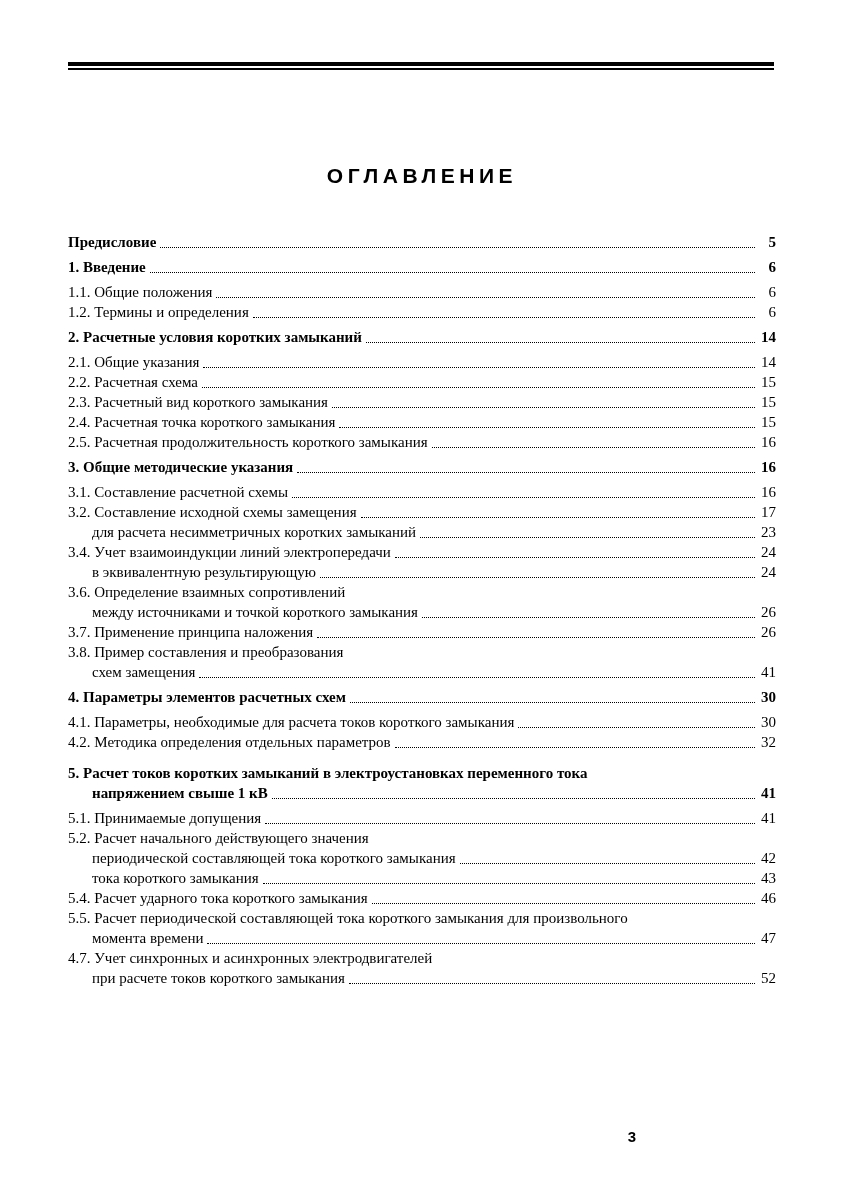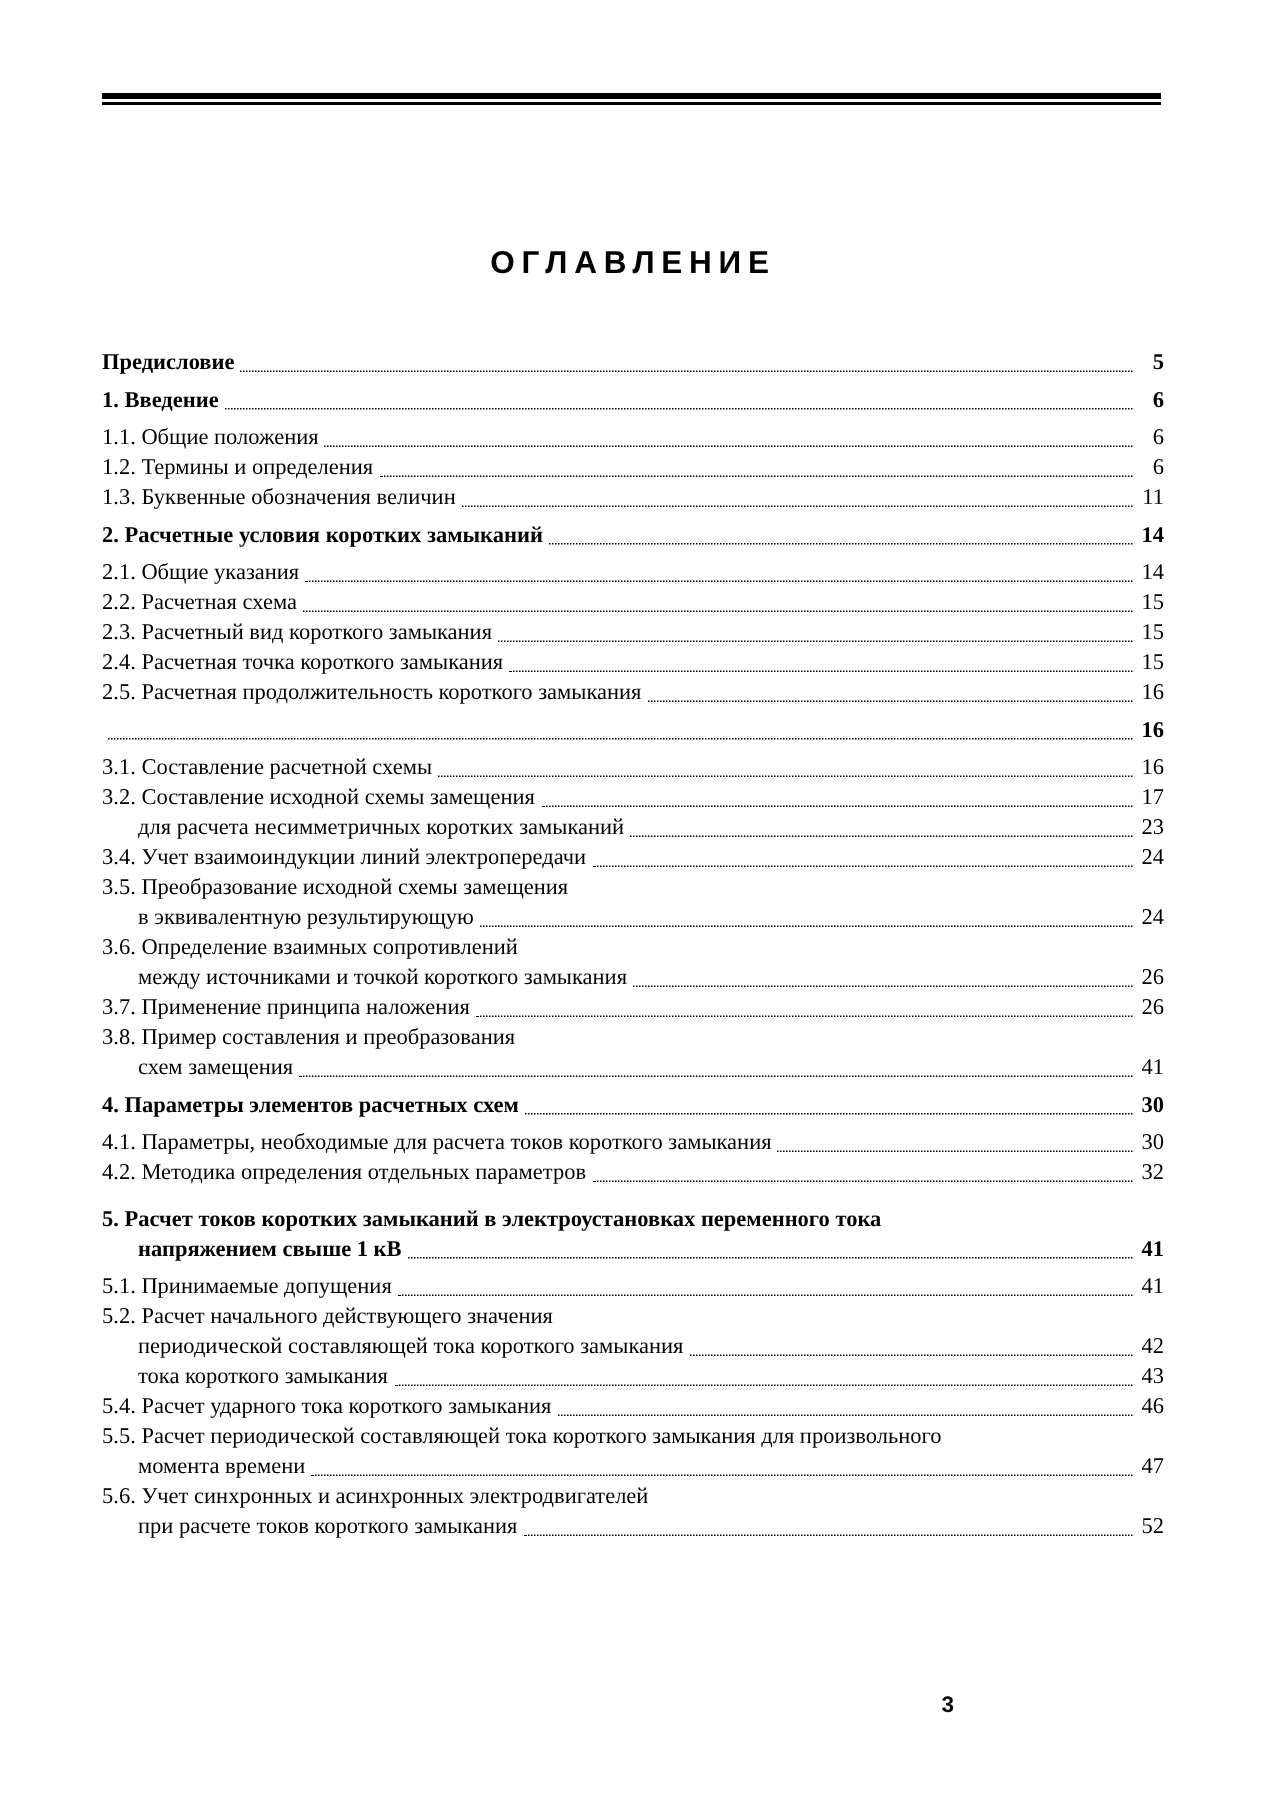--- a/index.html
+++ b/index.html
@@ -131,25 +131,20 @@
       <div class="entry">
         <span class="lbl">1.1. Общие положения</span>
         <span class="leader"></span>
         <span class="pg">6</span>
       </div>
       <div class="entry">
         <span class="lbl">1.2. Термины и определения</span>
         <span class="leader"></span>
         <span class="pg">6</span>
       </div>
-      <div class="entry">
-        <span class="lbl">1.3. Буквенные обозначения величин</span>
-        <span class="leader"></span>
-        <span class="pg">11</span>
-      </div>
       <div class="spacer-s"></div>
       <div class="entry bold">
         <span class="lbl">2. Расчетные условия коротких замыканий</span>
         <span class="leader"></span>
         <span class="pg">14</span>
       </div>
       <div class="spacer-s"></div>
       <div class="entry">
         <span class="lbl">2.1. Общие указания</span>
         <span class="leader"></span>
@@ -170,20 +165,21 @@
         <span class="leader"></span>
         <span class="pg">15</span>
       </div>
       <div class="entry">
         <span class="lbl">2.5. Расчетная продолжительность короткого замыкания</span>
         <span class="leader"></span>
         <span class="pg">16</span>
       </div>
       <div class="spacer-s"></div>
       <div class="entry bold">
+        <span class="lbl">3. Общие методические указания</span>
         <span class="leader"></span>
         <span class="pg">16</span>
       </div>
       <div class="spacer-s"></div>
       <div class="entry">
         <span class="lbl">3.1. Составление расчетной схемы</span>
         <span class="leader"></span>
         <span class="pg">16</span>
       </div>
       <div class="entry">
@@ -193,24 +189,20 @@
       </div>
       <div class="entry">
         <span class="lbl indent2">для расчета несимметричных коротких замыканий</span>
         <span class="leader"></span>
         <span class="pg">23</span>
       </div>
       <div class="entry">
         <span class="lbl">3.4. Учет взаимоиндукции линий электропередачи</span>
         <span class="leader"></span>
         <span class="pg">24</span>
-      </div>
-      <div class="entry cont">
-        <span class="lbl">3.5. Преобразование исходной схемы замещения</span>
-        <span class="pg"></span>
       </div>
       <div class="entry">
         <span class="lbl indent2">в эквивалентную результирующую</span>
         <span class="leader"></span>
         <span class="pg">24</span>
       </div>
       <div class="entry cont">
         <span class="lbl">3.6. Определение взаимных сопротивлений</span>
         <span class="pg"></span>
       </div>
@@ -288,21 +280,21 @@
       <div class="entry cont">
         <span class="lbl">5.5. Расчет периодической составляющей тока короткого замыкания для произвольного</span>
         <span class="pg"></span>
       </div>
       <div class="entry">
         <span class="lbl indent2">момента времени</span>
         <span class="leader"></span>
         <span class="pg">47</span>
       </div>
       <div class="entry cont">
-        <span class="lbl">5.6. Учет синхронных и асинхронных электродвигателей</span>
+        <span class="lbl">4.7. Учет синхронных и асинхронных электродвигателей</span>
         <span class="pg"></span>
       </div>
       <div class="entry">
         <span class="lbl indent2">при расчете токов короткого замыкания</span>
         <span class="leader"></span>
         <span class="pg">52</span>
       </div>
     </div>
 
   <div class="folio">3</div>

